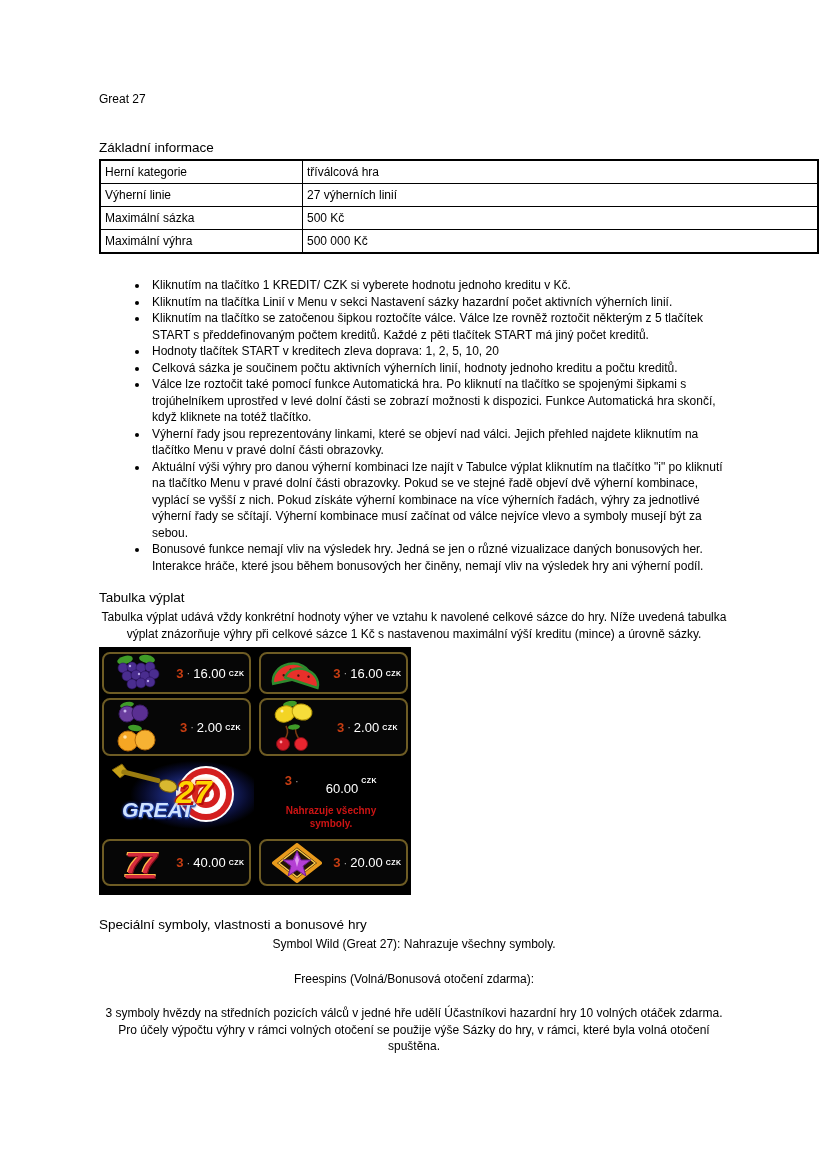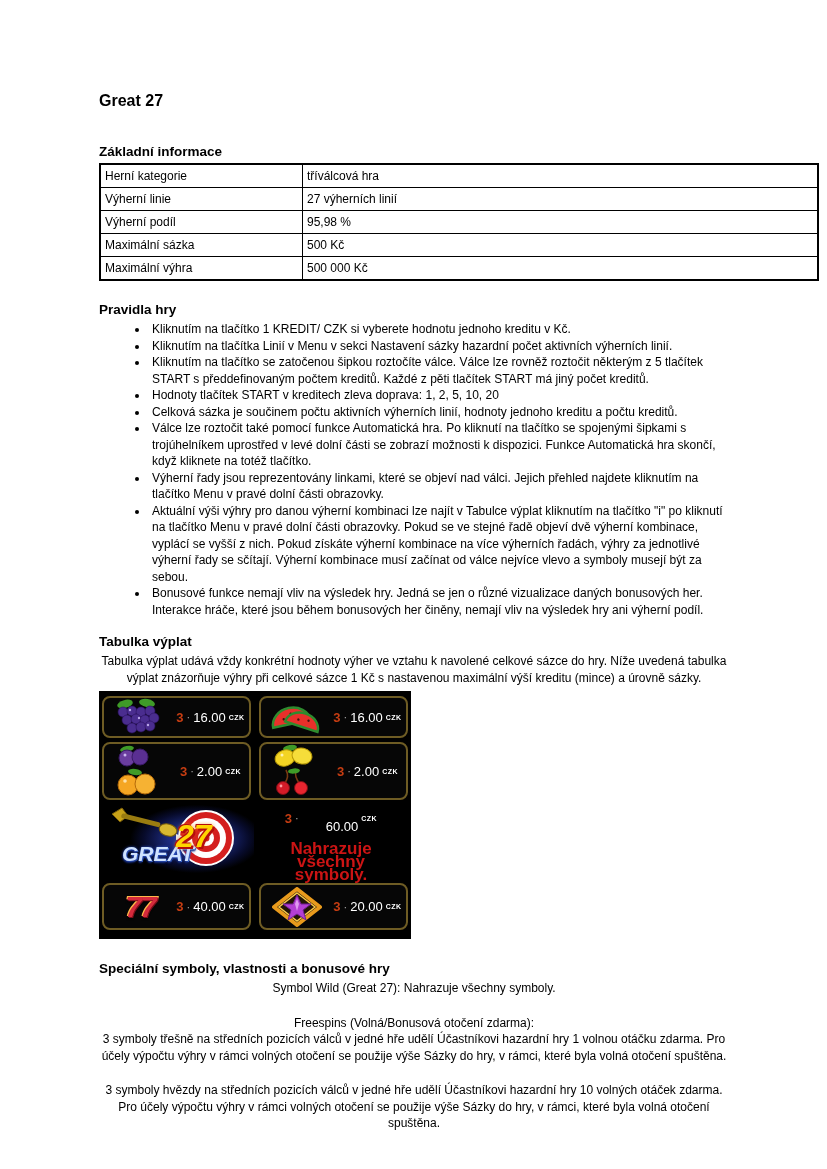--- a/index.html
+++ b/index.html
@@ -5,22 +5,22 @@
   html,body { margin:0; padding:0; background:#ffffff; }
   .page {
     position:relative;
     width:827px; height:1169px;
     box-sizing:border-box;
     padding:92px 98px 0 99px;
     font-family:"Liberation Sans", sans-serif;
     font-size:12px; color:#000;
     overflow:hidden;
   }
-  .doc-title { font-size:16px; font-weight:bold; margin:0 0 34px 0; }
-  .sec-heading { font-size:13.5px; font-weight:bold; margin:0 0 4px 0; }
+  .doc-title { font-size:12px; font-weight:normal; margin:0 0 34px 0; }
+  .sec-heading { font-size:13.5px; font-weight:normal; margin:0 0 4px 0; }
   .spacer-lg { height:21px; }
   .spacer-md { height:16px; }
 
   
   table.info { width:720px; border-collapse:collapse; border:2px solid #000; table-layout:fixed; }
   table.info td { border:1px solid #000; height:20px; padding:1px 4px 1px 4px; font-size:12px; vertical-align:middle; }
   table.info td.c1 { width:193px; }
 
   
   ul.rules { margin:2px 0 0 0; padding-left:50px; line-height:16.5px; }
@@ -69,29 +69,30 @@
     position:absolute; left:74px; top:14px;
     font-size:32px; font-weight:bold; font-style:italic;
     color:#ffd400;
     text-shadow:2px 2px 0 #b40d0d, -1px -1px 0 #b40d0d, 0 0 4px #ff8800;
   }
   .pt-wild-right { flex:1; display:flex; flex-direction:column; align-items:center; justify-content:center; }
   .pt-wild-pay { display:flex; align-items:center; white-space:nowrap; }
   .pt-wild-pay .pt-amount { margin-left:24px;margin-top:16px; }
   .pt-note {
     margin-top:8px; width:130px; text-align:center;
-    color:#cc1414; font-weight:bold; font-size:17px; line-height:13px;
+    color:#cc1414; font-weight:bold; font-size:10px; line-height:13px;
   }
 
   
   .sym-77 {
     font-size:30px; font-weight:bold; font-style:italic; line-height:1;
     color:#d42a3c;
     text-shadow:1px 1px 0 #7a0d18, -1px -1px 0 #ffb84a, 1px -1px 0 #ffb84a, 0 2px 2px #000;
     letter-spacing:-2px;
+    text-decoration:underline;
   }
 </style>
 </head>
 <body>
 
 <div class="page">
 
   <h1 class="doc-title">Great 27</h1>
 
   <h2 class="sec-heading">Základní informace</h2>
@@ -100,37 +101,32 @@
     <tbody>
       <tr>
         <td class="c1">Herní kategorie</td>
         <td>tříválcová hra</td>
       </tr>
       <tr>
         <td class="c1">Výherní linie</td>
         <td>27 výherních linií</td>
       </tr>
       <tr>
-        <td class="c1">Výherní podíl</td>
-        <td>95,98 %</td>
-      </tr>
-      <tr>
         <td class="c1">Maximální sázka</td>
         <td>500 Kč</td>
       </tr>
       <tr>
         <td class="c1">Maximální výhra</td>
         <td>500 000 Kč</td>
       </tr>
     </tbody>
   </table>
 
   <div class="spacer-lg"></div>
 
-  <h2 class="sec-heading">Pravidla hry</h2>
   <ul class="rules">
     <li>Kliknutím na tlačítko 1 KREDIT/ CZK si vyberete hodnotu jednoho kreditu v Kč.</li>
     <li>Kliknutím na tlačítka Linií v Menu v sekci Nastavení sázky hazardní počet aktivních výherních linií.</li>
     <li>Kliknutím na tlačítko se zatočenou šipkou roztočíte válce. Válce lze rovněž roztočit některým z 5 tlačítek START s předdefinovaným počtem kreditů. Každé z pěti tlačítek START má jiný počet kreditů.</li>
     <li>Hodnoty tlačítek START v kreditech zleva doprava: 1, 2, 5, 10, 20</li>
     <li>Celková sázka je součinem počtu aktivních výherních linií, hodnoty jednoho kreditu a počtu kreditů.</li>
     <li>Válce lze roztočit také pomocí funkce Automatická hra. Po kliknutí na tlačítko se spojenými šipkami s trojúhelníkem uprostřed v levé dolní části se zobrazí možnosti k dispozici. Funkce Automatická hra skončí, když kliknete na totéž tlačítko.</li>
     <li>Výherní řady jsou reprezentovány linkami, které se objeví nad válci. Jejich přehled najdete kliknutím na tlačítko Menu v pravé dolní části obrazovky.</li>
     <li>Aktuální výši výhry pro danou výherní kombinaci lze najít v Tabulce výplat kliknutím na tlačítko "i" po kliknutí na tlačítko Menu v pravé dolní části obrazovky. Pokud se ve stejné řadě objeví dvě výherní kombinace, vyplácí se vyšší z nich. Pokud získáte výherní kombinace na více výherních řadách, výhry za jednotlivé výherní řady se sčítají. Výherní kombinace musí začínat od válce nejvíce vlevo a symboly musejí být za sebou.</li>
     <li>Bonusové funkce nemají vliv na výsledek hry. Jedná se jen o různé vizualizace daných bonusových her. Interakce hráče, které jsou během bonusových her činěny, nemají vliv na výsledek hry ani výherní podíl.</li>
@@ -304,19 +300,18 @@
       </div>
     </div>
   </div>
 
   <h2 class="sec-heading">Speciální symboly, vlastnosti a bonusové hry</h2>
   <p class="body-text">Symbol Wild (Great 27): Nahrazuje všechny symboly.</p>
 
   <div class="spacer-md"></div>
 
   <p class="body-text" style="margin-bottom:0;">Freespins (Volná/Bonusová otočení zdarma):</p>
-  <p class="body-text" style="margin-top:0;">3 symboly třešně na středních pozicích válců v jedné hře udělí Účastníkovi hazardní hry 1 volnou otáčku zdarma. Pro účely výpočtu výhry v rámci volných otočení se použije výše Sázky do hry, v rámci, které byla volná otočení spuštěna.</p>
 
   <div class="spacer-md"></div>
 
   <p class="body-text">3 symboly hvězdy na středních pozicích válců v jedné hře udělí Účastníkovi hazardní hry 10 volných otáček zdarma. Pro účely výpočtu výhry v rámci volných otočení se použije výše Sázky do hry, v rámci, které byla volná otočení spuštěna.</p>
 
 </div>
 
 </body></html>

